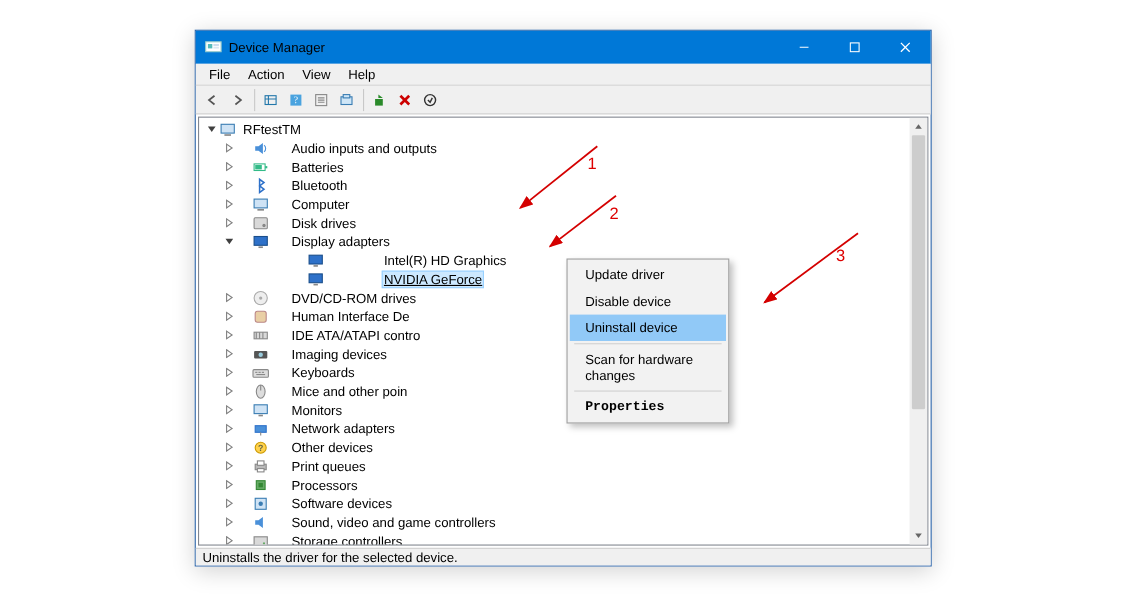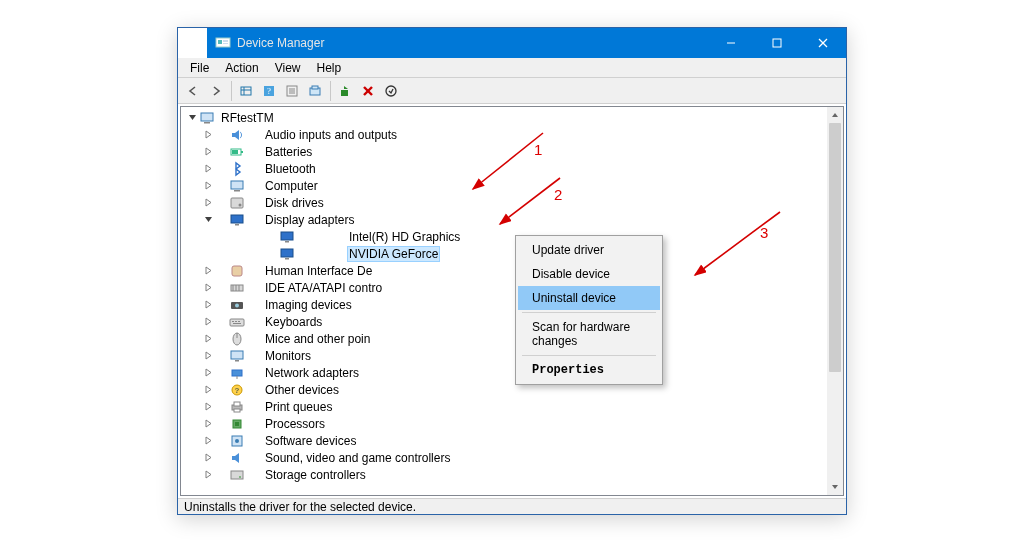--- a/index.html
+++ b/index.html
@@ -21,26 +21,25 @@
     height: 488px;
     border: 1px solid #2a63a8;
     background: #fff;
     display: flex;
     flex-direction: column;
     box-shadow: 0 4px 20px rgba(0,0,0,0.18);
   }
   .titlebar {
     height: 30px;
     background: #0078d7;
-    color: #e5e5e5;
+    color: #000000;
     display: flex;
     align-items: center;
     padding-left: 8px;
     font-size: 12px;
-    margin-left: 29px;
   }
   .titlebar .app-icon {
     width: 16px; height: 16px;
     margin-right: 6px;
     display: flex; align-items:center; justify-content:center;
   }
   .titlebar .title { flex: 0 0 auto; }
   .titlebar .spacer { flex: 1; }
   .titlebar .winbtn {
     width: 46px; height: 30px;
@@ -100,21 +99,21 @@
   }
   .twisty {
     width:14px; height:14px; display:flex; align-items:center; justify-content:center;
     color:#6b6b6b; font-size:9px; flex:0 0 14px;
   }
   .icon16 {
     width:16px; height:16px; flex:0 0 16px; margin-right:4px;
     display:flex; align-items:center; justify-content:center;
   }
   .node .label { padding: 0 2px; }
-  .node.selected .label { background:#cce8ff; border:1px solid #99d1ff; padding:0 1px; }
+  .node.selected .label { background:#cce8ff; border:1px solid #99d1ff; padding:0 1px;text-decoration:underline; }
   .indent0 { padding-left: 2px; }
   .indent1 { padding-left: 18px; gap: 14px; }
   .indent2 { padding-left: 34px; gap: 48px; }
   .statusbar {
     height:16px; background:#f0f0f0; border-top:1px solid #d0d0d0;
     display:flex; align-items:center; padding:0 6px; font-size:12px;
   }
   .context-menu {
     position:absolute;
     background:#f2f2f2;
@@ -345,20 +344,34 @@
         </div>
         <div class="node indent2 selected">
           <span class="twisty"></span>
           <span class="icon16">
             <svg width="16" height="16" viewBox="0 0 16 16">
               <rect x="2" y="3" width="12" height="8" fill="#2e71c9" stroke="#1a4e8a"></rect>
               <rect x="6" y="12" width="4" height="1.5" fill="#888"></rect>
             </svg>
           </span>
           <span class="label">NVIDIA GeForce</span>
+        </div>
+        <div class="node indent1">
+          <span class="twisty">
+            <svg width="9" height="9">
+              <path d="M2 1 L7 4.5 L2 8 Z" fill="none" stroke="#808080" stroke-width="1"></path>
+            </svg>
+          </span>
+          <span class="icon16">
+            <svg width="16" height="16" viewBox="0 0 16 16">
+              <circle cx="8" cy="8" r="6" fill="#eee" stroke="#aaa"></circle>
+              <circle cx="8" cy="8" r="1.5" fill="#aaa"></circle>
+            </svg>
+          </span>
+          <span class="label">DVD/CD-ROM drives</span>
         </div>
         <div class="node indent1">
           <span class="twisty">
             <svg width="9" height="9">
               <path d="M2 1 L7 4.5 L2 8 Z" fill="none" stroke="#808080" stroke-width="1"></path>
             </svg>
           </span>
           <span class="icon16">
             <svg width="16" height="16" viewBox="0 0 16 16">
               <rect x="3" y="3" width="10" height="10" rx="2" fill="#e9cfa5" stroke="#b88"></rect>

